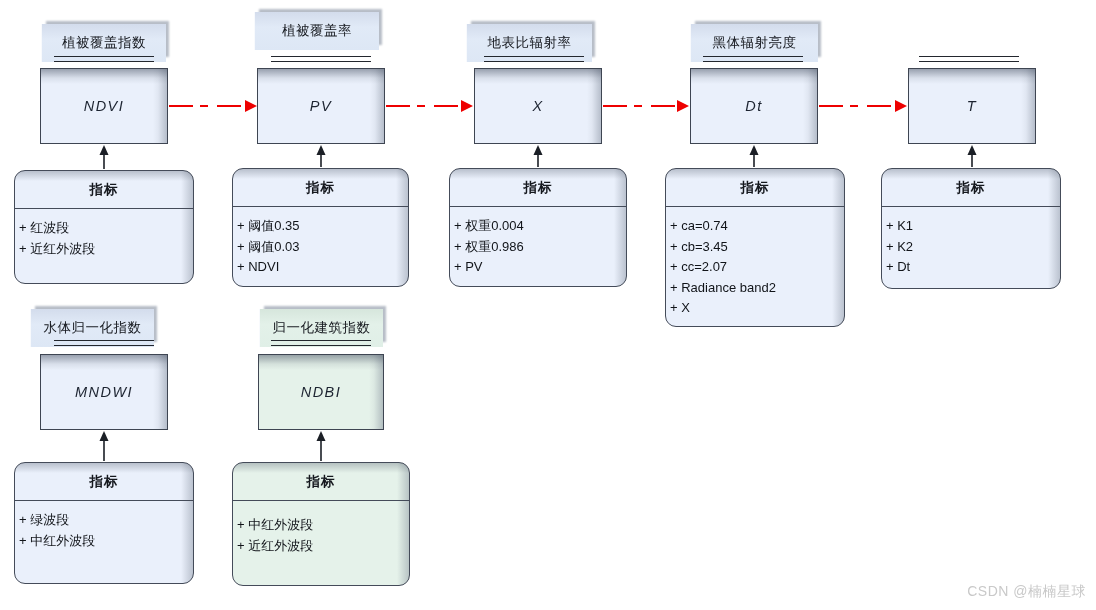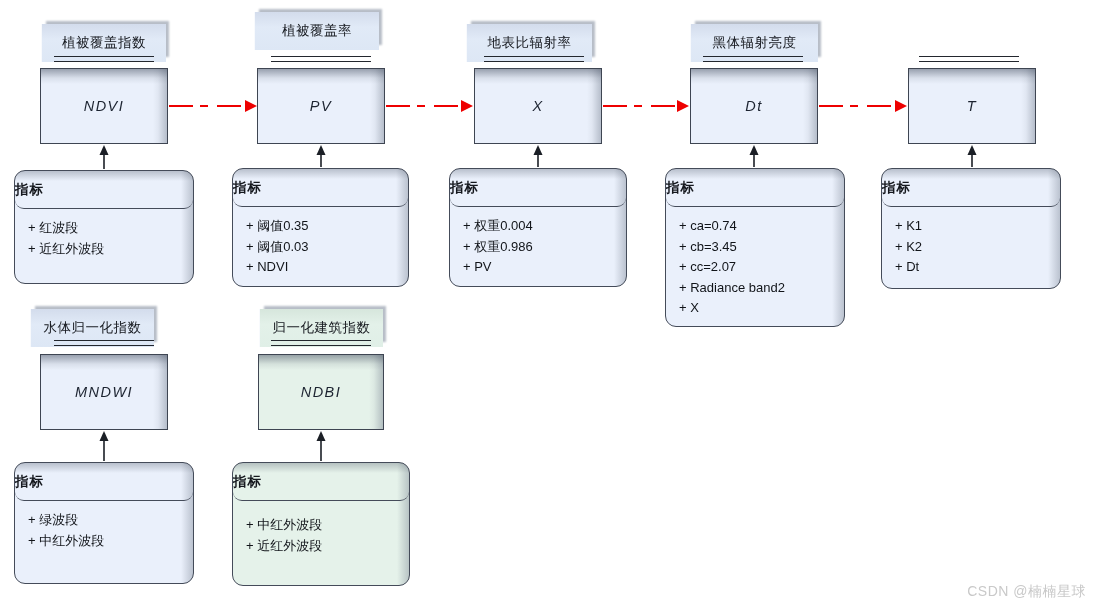--- a/index.html
+++ b/index.html
@@ -58,26 +58,25 @@
       linear-gradient(to left,rgba(110,120,136,.38),rgba(0,0,0,0) 12px),
       #eaf0fb;
   }
   .abox.green{
     background:
       linear-gradient(to bottom,rgba(70,80,96,.30),rgba(0,0,0,0) 10px),
       linear-gradient(to left,rgba(110,120,136,.38),rgba(0,0,0,0) 12px),
       #e5f2ea;
   }
   .ahdr{
-    height:37px;line-height:38px;
+    height:37px;line-height:38px;text-align:center;
     font-size:13.5px;font-weight:bold;letter-spacing:1px;color:#15181e;
     border-bottom:1.5px solid #444b59;
-    border-radius:9px;
-  }
-  .alist{list-style:none;margin:0;padding:9px 6px 0 13px;}
+  }
+  .alist{list-style:none;margin:0;padding:9px 6px 0 4px;}
   .alist li{font-size:13px;line-height:20.5px;color:#111419;white-space:nowrap;}
 
   .watermark{
     position:absolute;right:10px;top:583px;z-index:3;
     font-size:14px;color:#c9c9c9;letter-spacing:.5px;
   }
 </style>
 </head>
 <body>
 

